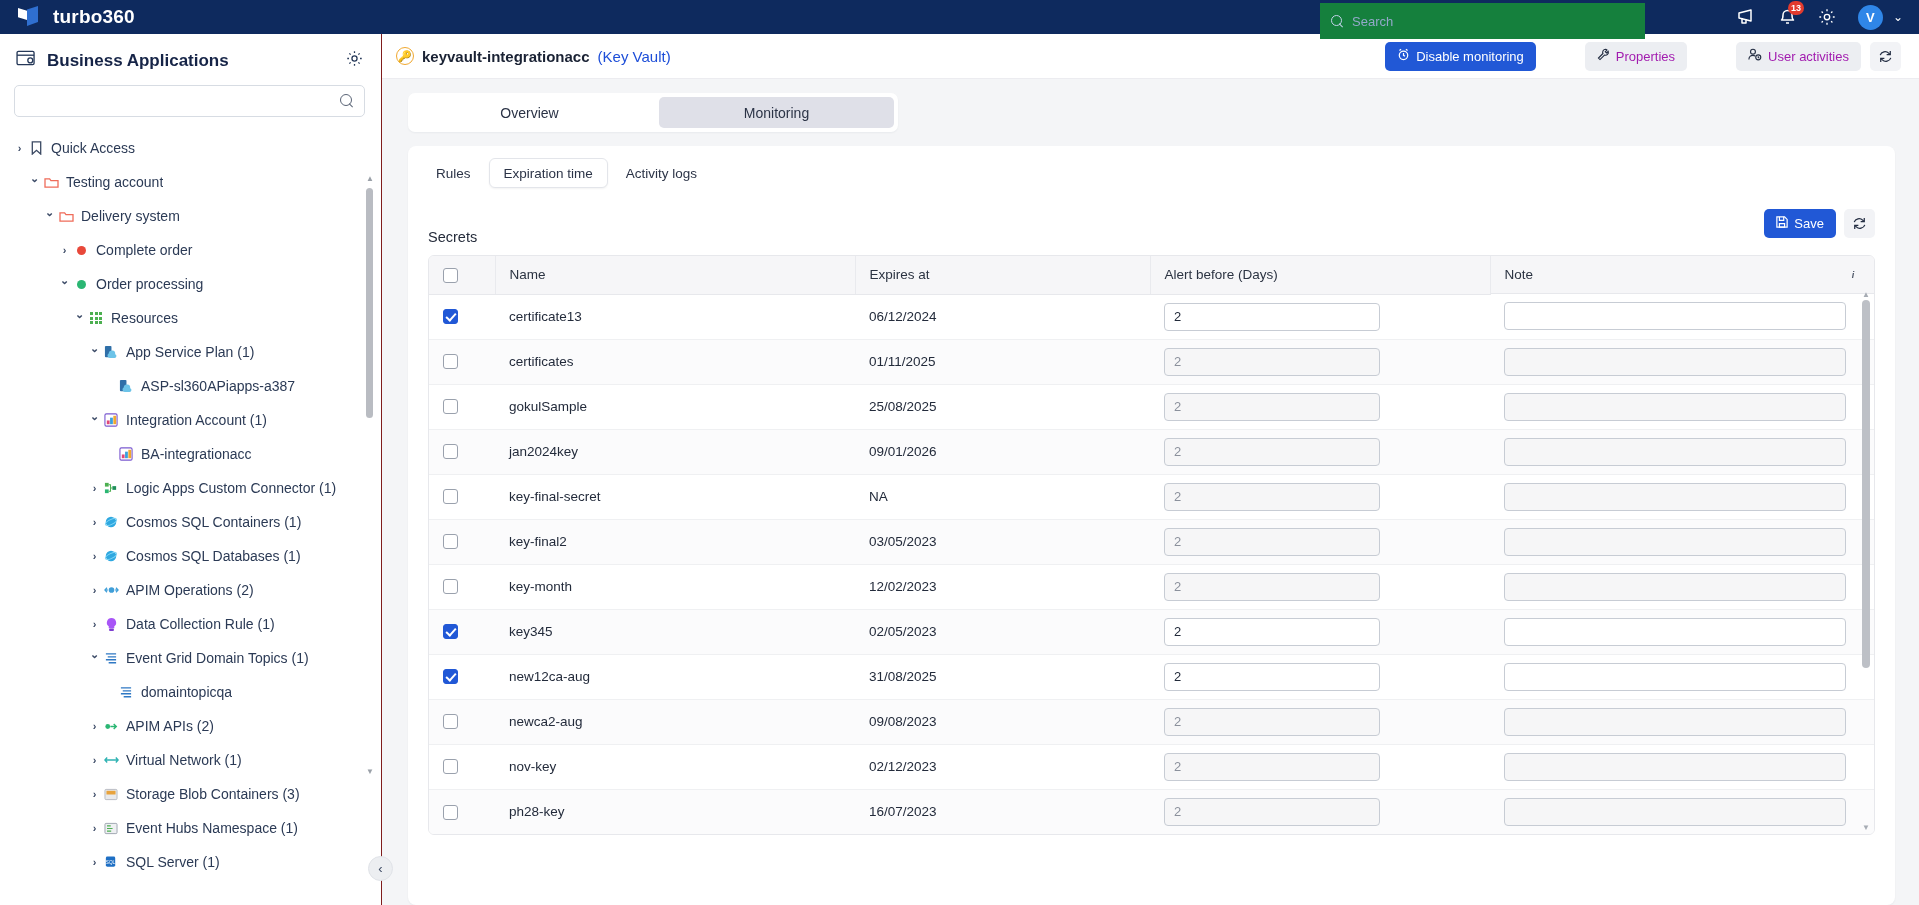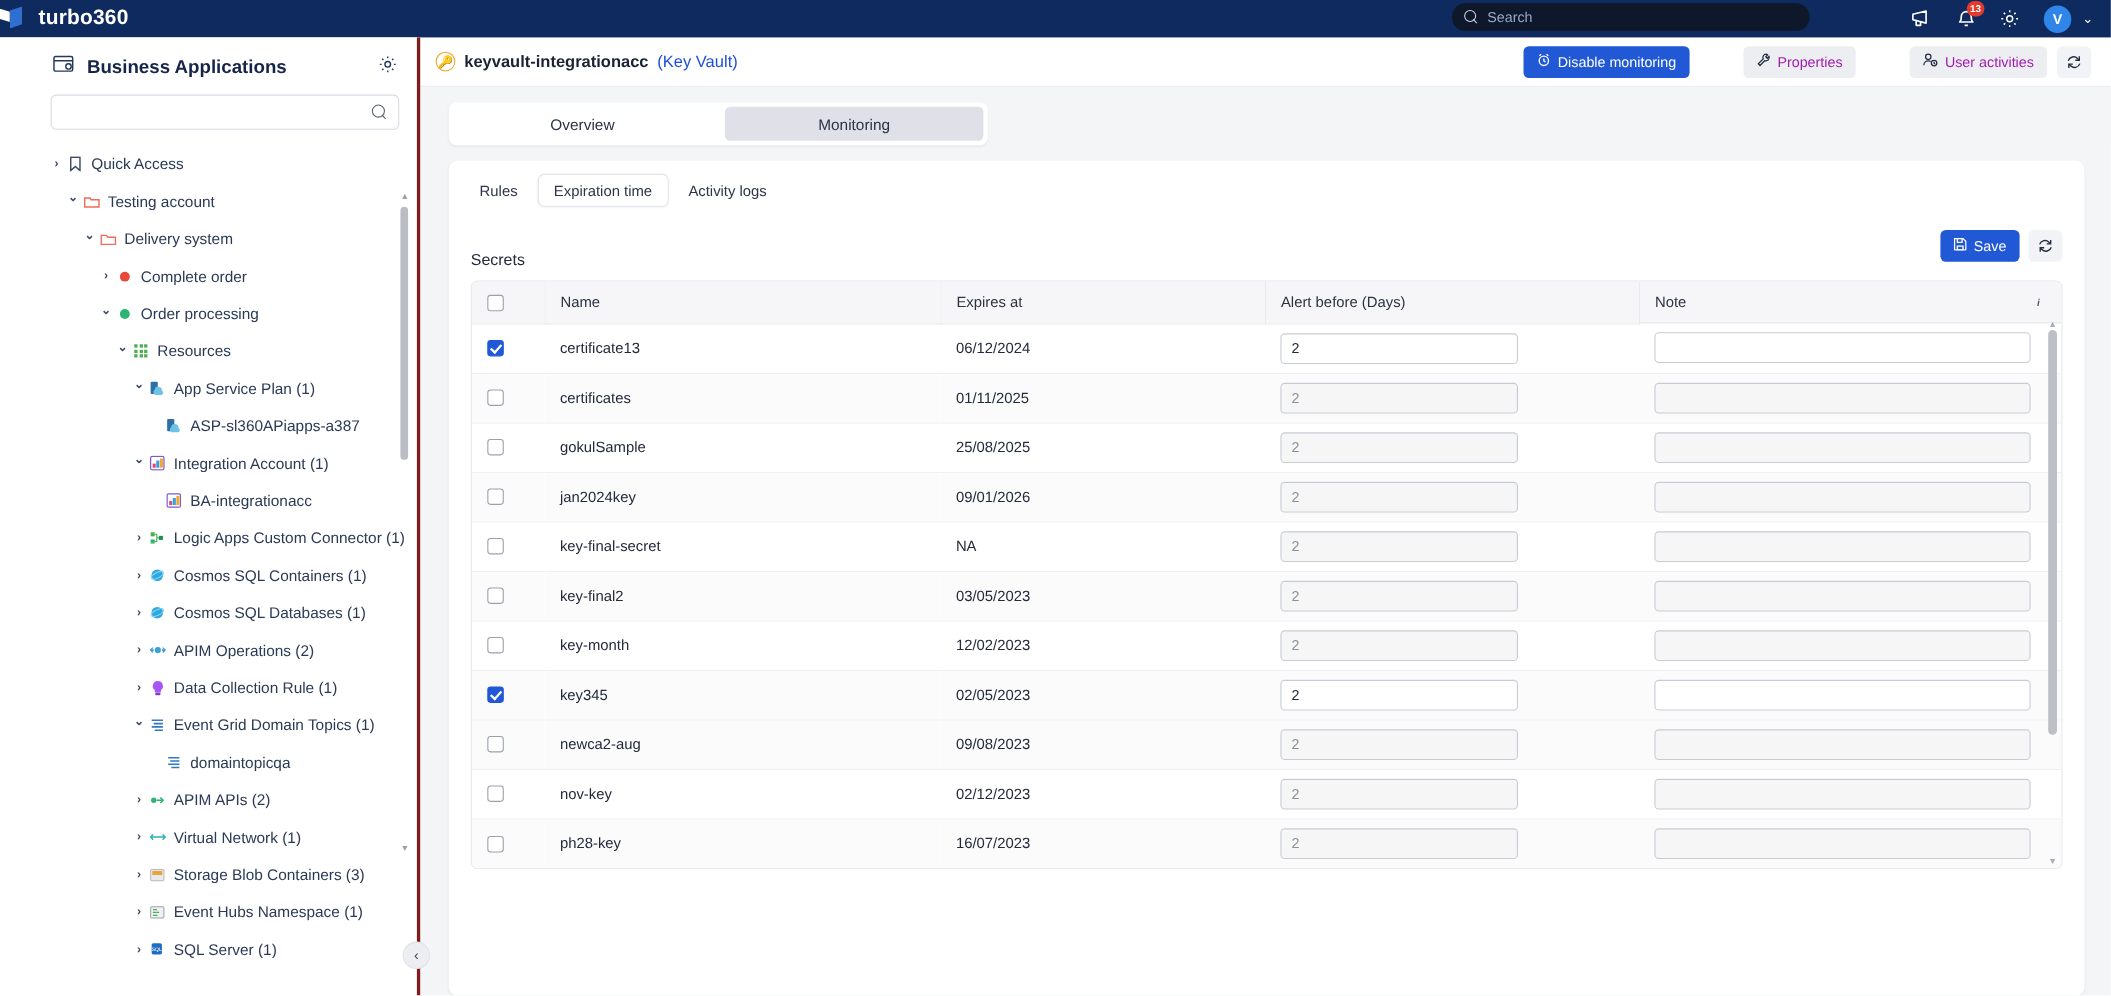--- a/index.html
+++ b/index.html
@@ -13,39 +13,39 @@
   }
   
   #topbar {
     height: 34px;
     background: #0e2a5e;
     display: flex;
     align-items: center;
     position: relative;
     flex: 0 0 34px;
   }
-  #brand { display: flex; align-items: flex-end; gap: 11px; }
+  #brand { display: flex; align-items: flex-end; gap: 11px; padding-left: 18px; }
   #logo-mark { width: 24px; height: 22px; position: relative; }
   #logo-mark .p1 {
     position: absolute; left: 0; top: 2px;
     width: 9px; height: 12px; background: #ffffff;
     clip-path: polygon(0 0, 100% 22%, 100% 100%, 0 78%);
   }
   #logo-mark .p2 {
     position: absolute; left: 9px; top: 0px;
     width: 11px; height: 20px; background: #2f6fd0;
     clip-path: polygon(0 18%, 100% 0, 100% 80%, 0 100%);
   }
   #brand-name {
     color: #ffffff; font-size: 19px; font-weight: bold; letter-spacing: .2px;
   }
   #topsearch {
     position: absolute; left: 1320px; top: 3px;
-    width: 325px; height: 25px;
-    background: #0f172a; border-radius: 12px;
+    width: 325px; height: 36px;
+    background: #15803d; border-radius: 0;
     display: flex; align-items: center; gap: 8px; padding: 0 11px;
   }
   #topsearch .mag { width: 13px; height: 13px; position: relative; flex: 0 0 13px; }
   #topsearch .mag::before {
     content:""; position:absolute; left:0; top:0; width:9px; height:9px;
     border:1.4px solid #c3d2ea; border-radius:50%;
   }
   #topsearch .mag::after {
     content:""; position:absolute; left:8px; top:8px; width:5px; height:1.4px;
     background:#c3d2ea; transform: rotate(45deg); transform-origin: left center;
@@ -75,23 +75,23 @@
   }
   .chev-d { color:#fff; font-size: 12px; margin-left:-12px; }
 
   
   #shell { display: flex; height: 871px; }
 
   
   #sidebar {
     width: 382px; flex: 0 0 382px;
     background: #ffffff;
-    border-right: 3px solid #7f1d1d;
+    border-right: 1px solid #7f1d1d;
     position: relative;
-    display: flex; flex-direction: column; padding-left: 32px;
+    display: flex; flex-direction: column;
   }
   #sb-head {
     display: flex; align-items: center; padding: 16px 18px 8px 16px; gap: 10px;
   }
   #sb-title { font-size: 17px; font-weight: bold; color: #162447; flex: 1; }
   .sb-gear { color:#253858; cursor:pointer; }
   #sb-searchwrap { padding: 6px 16px 12px 14px; }
   #sb-search {
     height: 32px; border: 1px solid #d7dce3; border-radius: 5px;
     display: flex; align-items: center; padding: 0 10px;
@@ -743,20 +743,27 @@
                 <td class="c-alert alert-cell"><input class="cell-input" type="text" disabled="" value="2" style=""></td>
                 <td class="c-note note-cell"><input class="cell-input" type="text" disabled="" value="" style=""></td>
               </tr>
               <tr class="alt">
                 <td class="c-check"><span class="cb checked"></span></td>
                 <td class="c-name">key345</td>
                 <td class="c-exp">02/05/2023</td>
                 <td class="c-alert alert-cell"><input class="cell-input enabled" type="text" value="2" style=""></td>
                 <td class="c-note note-cell"><input class="cell-input enabled" type="text" value="" style=""></td>
               </tr>
+              <tr>
+                <td class="c-check"><span class="cb checked"></span></td>
+                <td class="c-name">new12ca-aug</td>
+                <td class="c-exp">31/08/2025</td>
+                <td class="c-alert alert-cell"><input class="cell-input enabled" type="text" value="2" style=""></td>
+                <td class="c-note note-cell"><input class="cell-input enabled" type="text" value="" style=""></td>
+              </tr>
               <tr class="alt">
                 <td class="c-check"><span class="cb"></span></td>
                 <td class="c-name">newca2-aug</td>
                 <td class="c-exp">09/08/2023</td>
                 <td class="c-alert alert-cell"><input class="cell-input" type="text" disabled="" value="2" style=""></td>
                 <td class="c-note note-cell"><input class="cell-input" type="text" disabled="" value="" style=""></td>
               </tr>
               <tr>
                 <td class="c-check"><span class="cb"></span></td>
                 <td class="c-name">nov-key</td>

